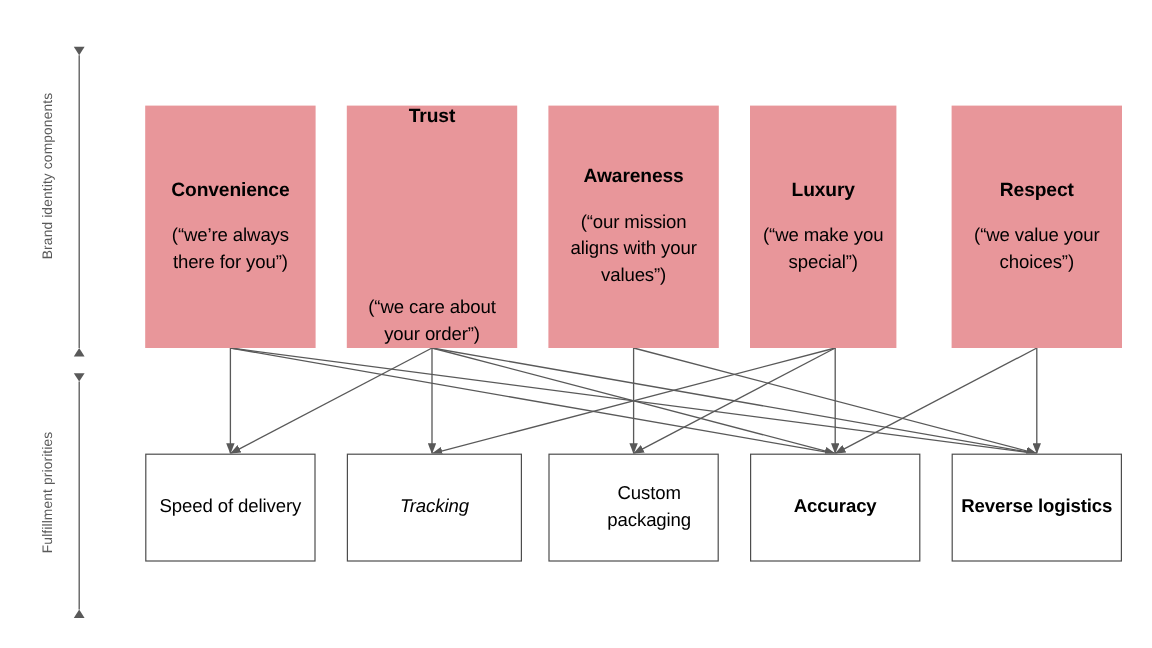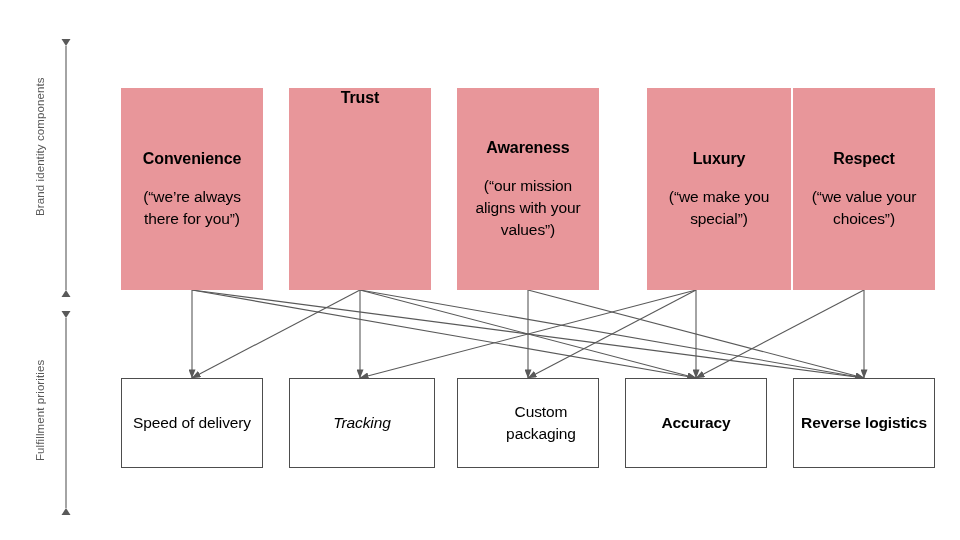--- a/index.html
+++ b/index.html
@@ -115,26 +115,27 @@
       <div class="axis-label" style="left: 0px; top: 160px; width: 100px; text-align: center; margin-left: -10px;">Brand identity components</div>
       <div class="axis-label" style="left: 0px; top: 405px; width: 100px; text-align: center; margin-left: -10px;">Fulfillment priorities</div>
     </div>
   <div id="top-layer">
       <div class="node top" style="left: 121px; top: 88px; width: 142px; height: 202px;">
         <div class="node-title">Convenience</div>
         <div class="node-sub">(“we’re always there for you”)</div>
       </div>
       <div class="node top" style="left: 289px; top: 88px; width: 142px; height: 202px; justify-content: space-between;">
         <div class="node-title">Trust</div>
+        <div class="node-sub">(“we care about your order”)</div>
       </div>
       <div class="node top" style="left: 457px; top: 88px; width: 142px; height: 202px; align-items: center;">
         <div class="node-title">Awareness</div>
         <div class="node-sub">(“our mission aligns with your values”)</div>
       </div>
-      <div class="node top" style="left: 625px; top: 88px; width: 144px; height: 202px; margin-left: 22px;">
+      <div class="node top" style="left: 625px; top: 88px; width: 122px; height: 202px;">
         <div class="node-title">Luxury</div>
         <div class="node-sub">(“we make you special”)</div>
       </div>
       <div class="node top" style="left: 793px; top: 88px; width: 142px; height: 202px;">
         <div class="node-title">Respect</div>
         <div class="node-sub">(“we value your choices”)</div>
       </div>
     </div>
   <div id="bottom-layer">
       <div class="node bottom" style="left: 121px; top: 378px; width: 142px; height: 90px; text-align: right;">

